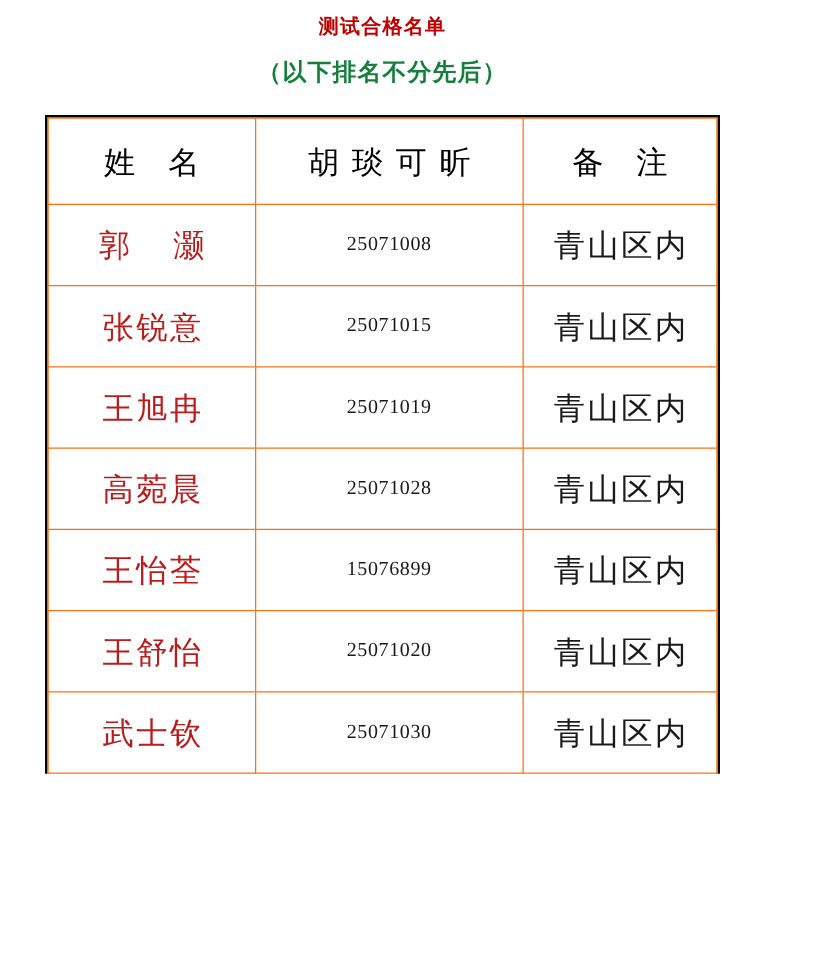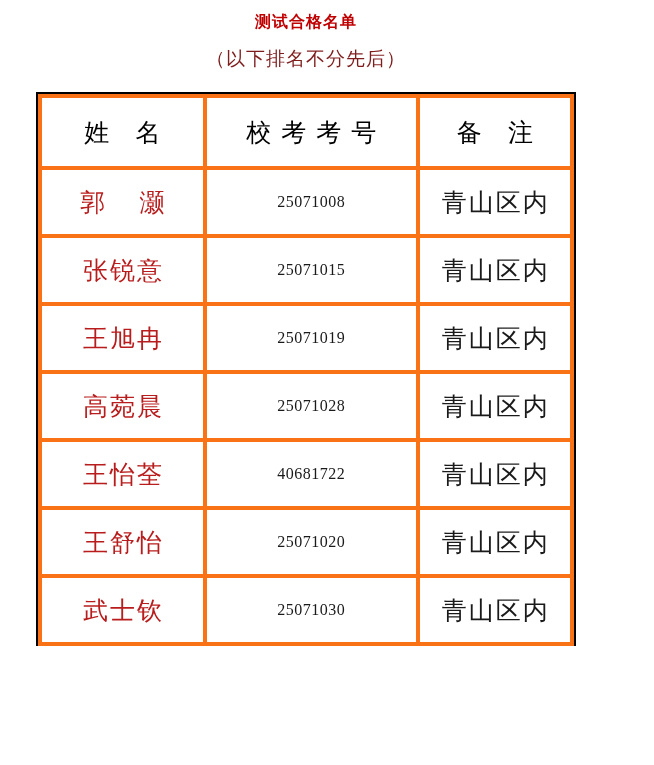--- a/index.html
+++ b/index.html
@@ -25,41 +25,41 @@
   }
   .doc-title {
     color: #c00000;
     font-family: "Liberation Sans", "DejaVu Sans", sans-serif;
     font-size: 16px;
     font-weight: bold;
     letter-spacing: 1px;
     line-height: 24px;
   }
   .doc-subtitle {
-    color: #7f1d1d;
+    color: #15803d;
     font-family: "Liberation Serif", "DejaVu Serif", serif;
     font-size: 19px;
-    font-weight: normal;
+    font-weight: bold;
     letter-spacing: 1px;
     line-height: 30px;
     margin-top: 10px;
   }
   .table-wrap {
     margin: 18px 36px 0 36px;
     border: 2px solid #000000;
     border-bottom: none;
     box-sizing: border-box;
   }
   table.list {
     width: 100%;
     border-collapse: collapse;
     table-layout: fixed;
   }
   table.list td, table.list th {
-    border: 4px solid #f97316;
+    border: 1px solid #f97316;
     text-align: center;
     vertical-align: middle;
     padding: 0;
     height: 64px;
     font-weight: normal;
   }
   table.list tr.header-row td {
     height: 68px;
   }
   .col-name   { width: 31%; }
@@ -115,21 +115,21 @@
   <div class="table-wrap">
     <table class="list">
       <colgroup>
         <col class="col-name">
         <col class="col-number">
         <col class="col-note">
       </colgroup>
       <tbody>
         <tr class="header-row">
           <td><span class="hdr-text">姓  名</span></td>
-          <td><span class="hdr-text">校考考号</span></td>
+          <td><span class="hdr-text">胡琰可昕</span></td>
           <td><span class="hdr-text">备  注</span></td>
         </tr>
 
         <tr>
           <td><span class="cell-name spaced">郭  灏</span></td>
           <td><span class="cell-number">25071008</span></td>
           <td><span class="cell-note">青山区内</span></td>
         </tr>
 
         <tr>
@@ -146,21 +146,21 @@
 
         <tr>
           <td><span class="cell-name">高菀晨</span></td>
           <td><span class="cell-number">25071028</span></td>
           <td><span class="cell-note">青山区内</span></td>
         </tr>
 
 
         <tr>
           <td><span class="cell-name">王怡荃</span></td>
-          <td><span class="cell-number">40681722</span></td>
+          <td><span class="cell-number">15076899</span></td>
           <td><span class="cell-note">青山区内</span></td>
         </tr>
 
         <tr>
           <td><span class="cell-name">王舒怡</span></td>
           <td><span class="cell-number">25071020</span></td>
           <td><span class="cell-note">青山区内</span></td>
         </tr>
 
         <tr>

